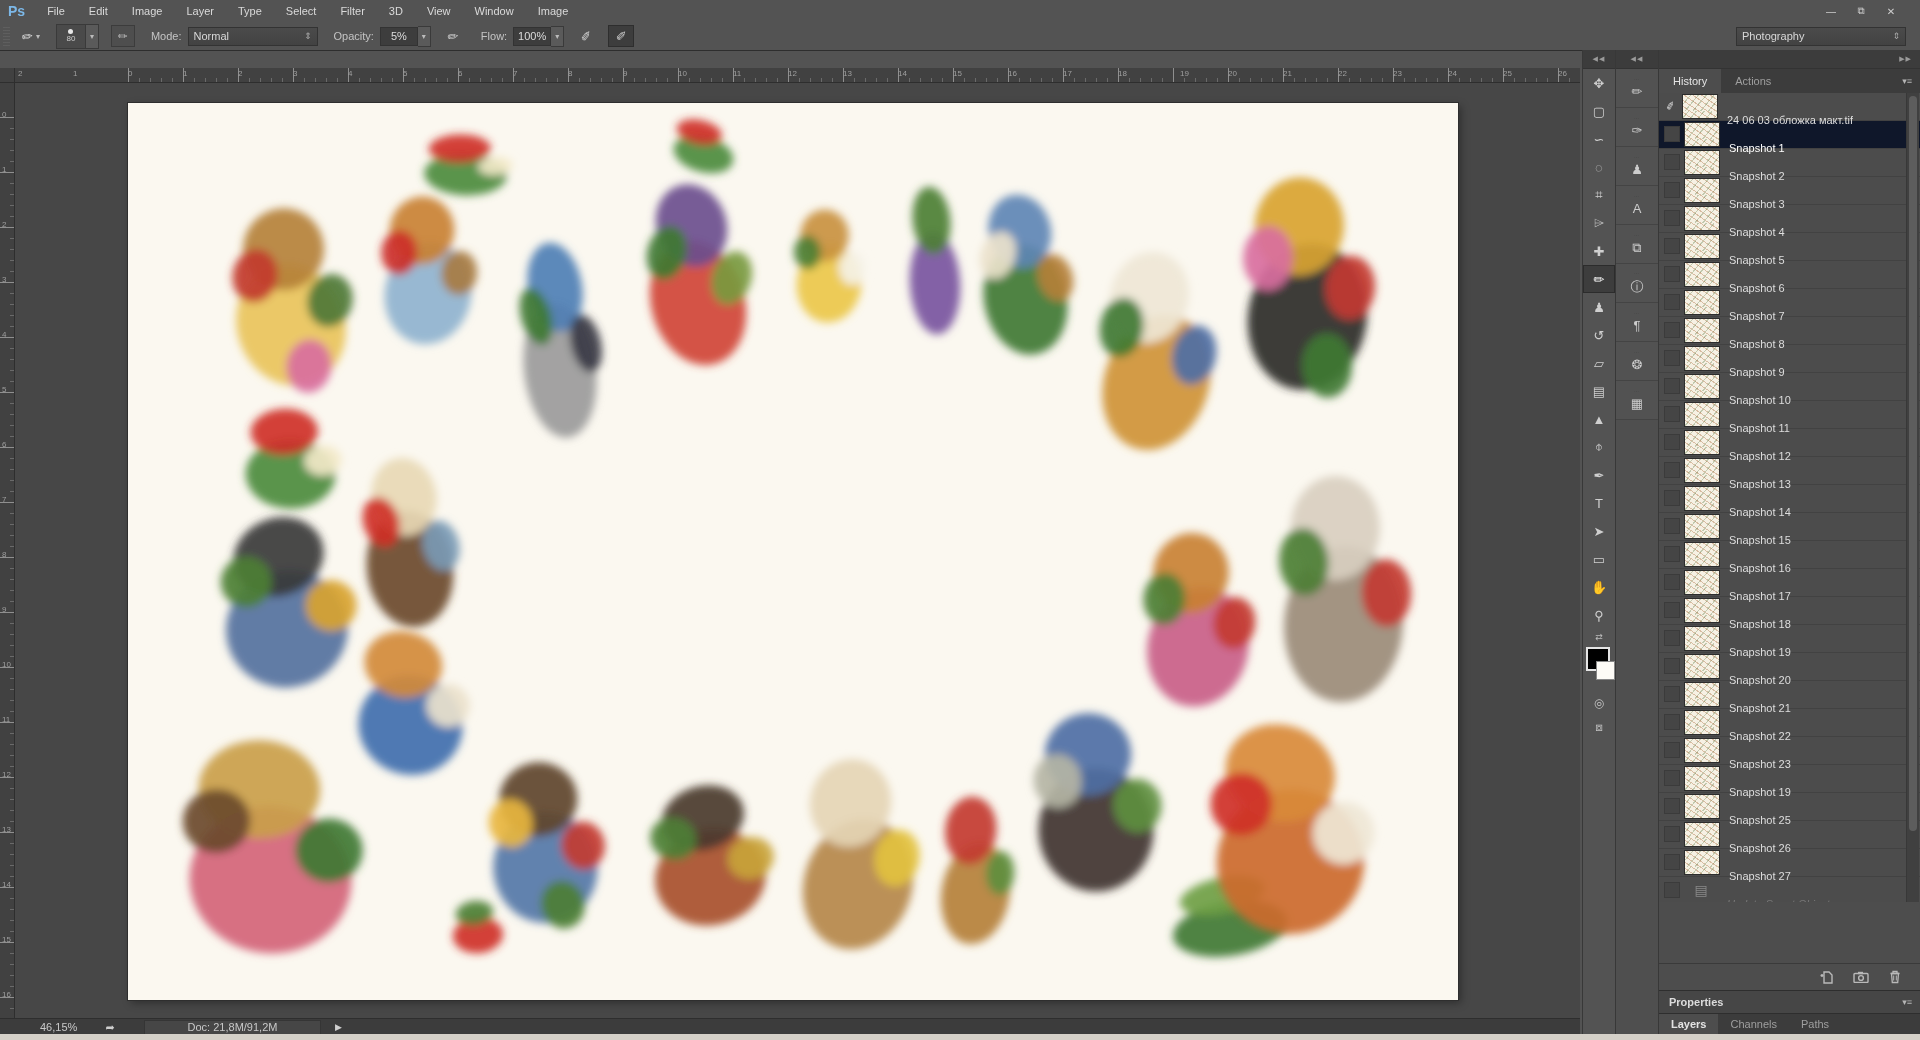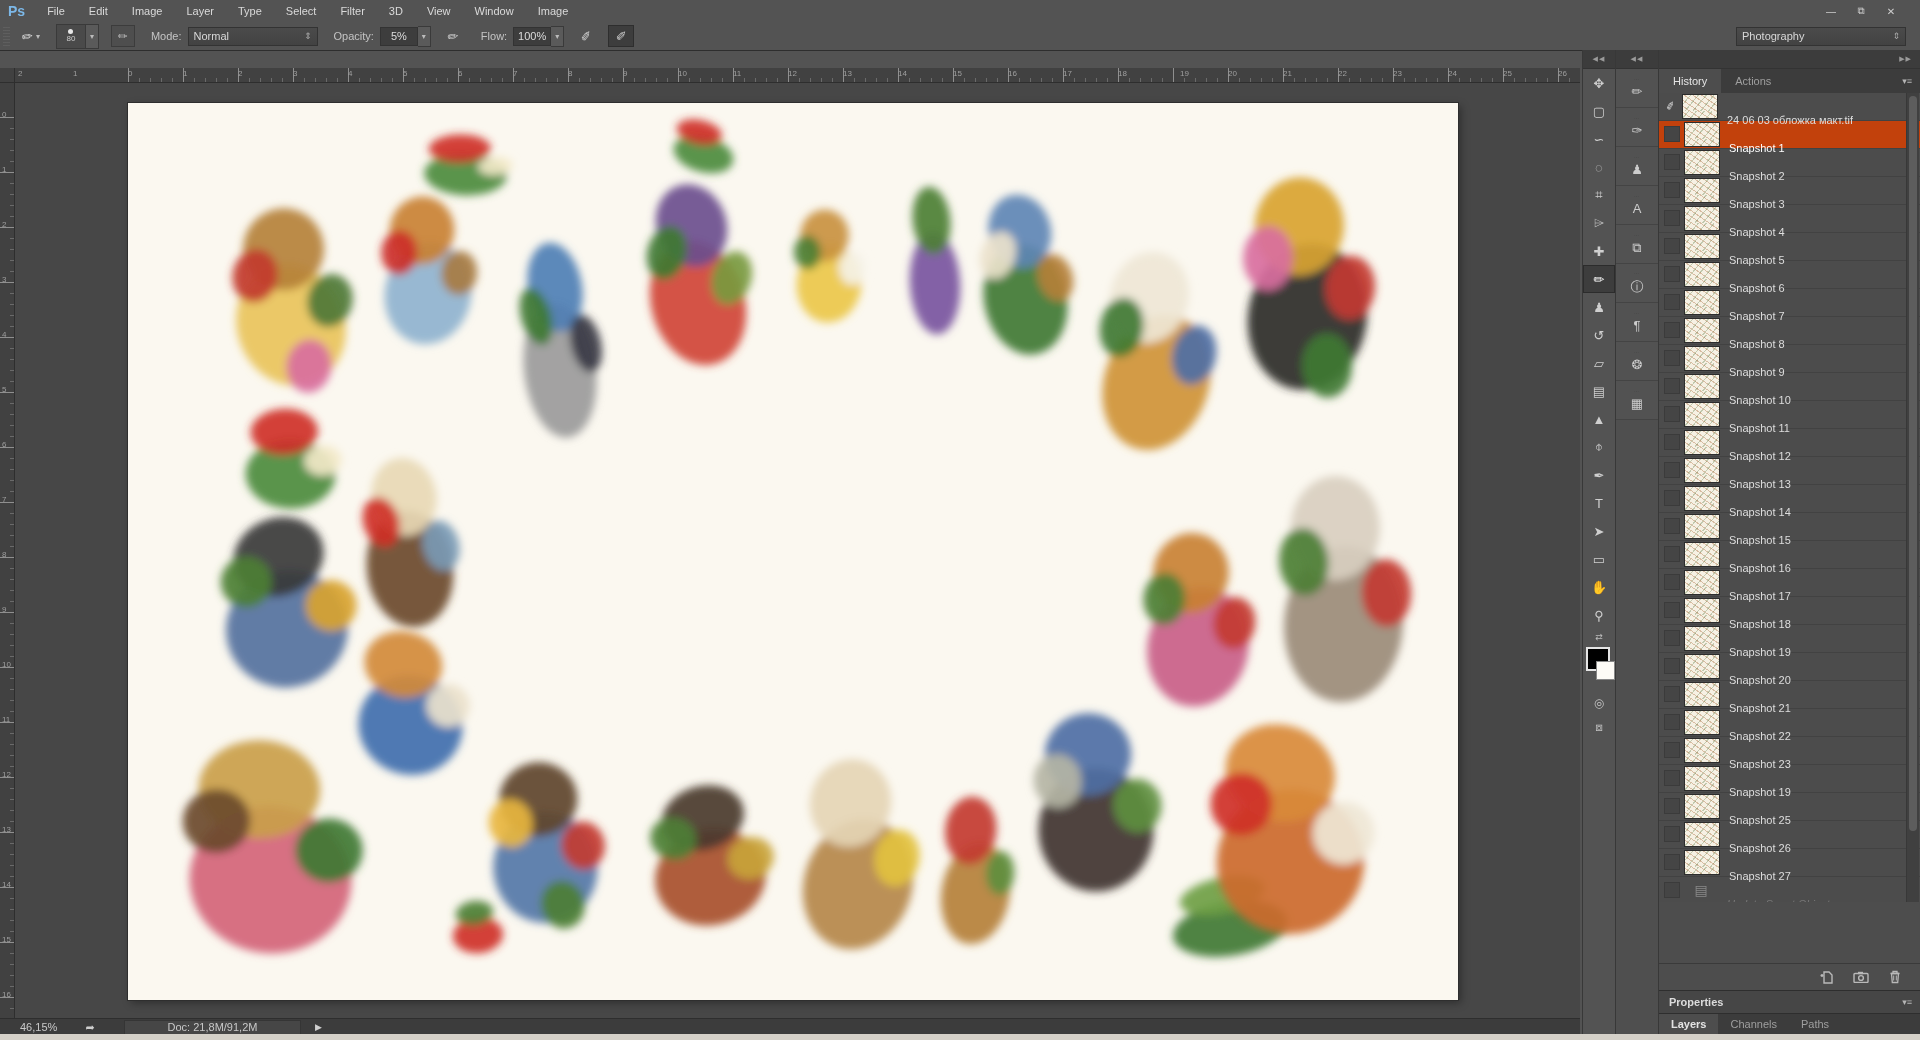--- a/index.html
+++ b/index.html
@@ -62,21 +62,21 @@
   .ruler-corner{position:absolute;left:0;top:0;width:14px;height:14px;background:#414141;
     border-right:1px solid #2e2e2e;border-bottom:1px solid #2e2e2e;z-index:2;}
   .rnum{position:absolute;top:1px;font-size:8px;color:#9f9f9f;}
   .rnum.v{left:2px;top:auto;}
   .canvas{position:absolute;left:128px;top:35px;width:1330px;height:897px;background:#fbf8f0;
           box-shadow:0 0 0 1px #2e2e2e,3px 3px 8px rgba(0,0,0,.35);}
   .canvas svg{display:block;width:100%;height:100%;}
   
   .doc-status{position:absolute;left:0;top:1018px;width:1580px;height:16px;background:#3c3c3c;
               border-top:1px solid #2e2e2e;display:flex;align-items:center;color:#c9c9c9;}
-  .zoom-box{width:58px;padding-left:20px;}
+  .zoom-box{width:58px;padding-left:8px;margin-left:32px;}
   .export-ico{width:24px;text-align:center;color:#cfcfcf;}
   .doc-size{width:175px;margin-left:22px;background:#464646;border:1px solid #353535;height:13px;
             display:flex;align-items:center;justify-content:center;}
   .status-play{margin-left:14px;font-size:9px;color:#cfcfcf;}
   
   .tools-col{position:absolute;left:1582px;top:50px;width:32px;height:984px;background:#535353;
              border-left:1px solid #383838;border-right:1px solid #383838;}
   .icons-col{position:absolute;left:1616px;top:50px;width:42px;height:984px;background:#4f4f4f;
              border-right:1px solid #383838;}
   .col-head{height:18px;background:#3c3c3c;display:flex;align-items:center;justify-content:center;
@@ -99,21 +99,21 @@
         flex-direction:column;}
   .dock-head{height:18px;background:#3c3c3c;display:flex;align-items:center;justify-content:flex-end;
              padding-right:8px;color:#9a9a9a;font-size:7px;letter-spacing:1px;border-bottom:1px solid #333;}
   .panel-tabs{height:24px;background:#3c3c3c;display:flex;align-items:stretch;}
   .ptab{padding:0 14px;display:flex;align-items:center;color:#9f9f9f;}
   .ptab.active{background:#4d4d4d;color:#e4e4e4;font-weight:normal;}
   .pmenu{margin-left:auto;padding-right:8px;display:flex;align-items:center;color:#b5b5b5;font-size:9px;}
   .hist-list{position:relative;height:812px;background:#4a4a4a;overflow:hidden;}
   .hrow{display:flex;align-items:center;height:28px;box-sizing:border-box;border-bottom:1px solid #424242;
         padding-right:16px;background:#4c4c4c;}
-  .hrow.selected{background:#c2410c;}
+  .hrow.selected{background:#0f172a;}
   .hrow.selected .hlabel{color:#fff;}
   .srcwell{width:14px;height:14px;margin:0 4px 0 5px;background:#454545;border:1px solid #3b3b3b;
            display:flex;align-items:center;justify-content:center;flex:none;}
   .srcico{display:none;font-size:11px;color:#e0e0e0;}
   .hrow.file .srcwell{background:none;border:none;}
   .hrow.file .srcico{display:block;transform:rotate(-15deg);}
   .thumb{width:34px;height:23px;flex:none;margin-right:9px;background:#f6f1e4;border:1px solid #2d2d2d;
     background-image:
       repeating-linear-gradient(35deg,rgba(160,90,40,.35) 0 1px,transparent 1px 5px),
       repeating-linear-gradient(-50deg,rgba(70,110,50,.3) 0 1px,transparent 1px 6px);

